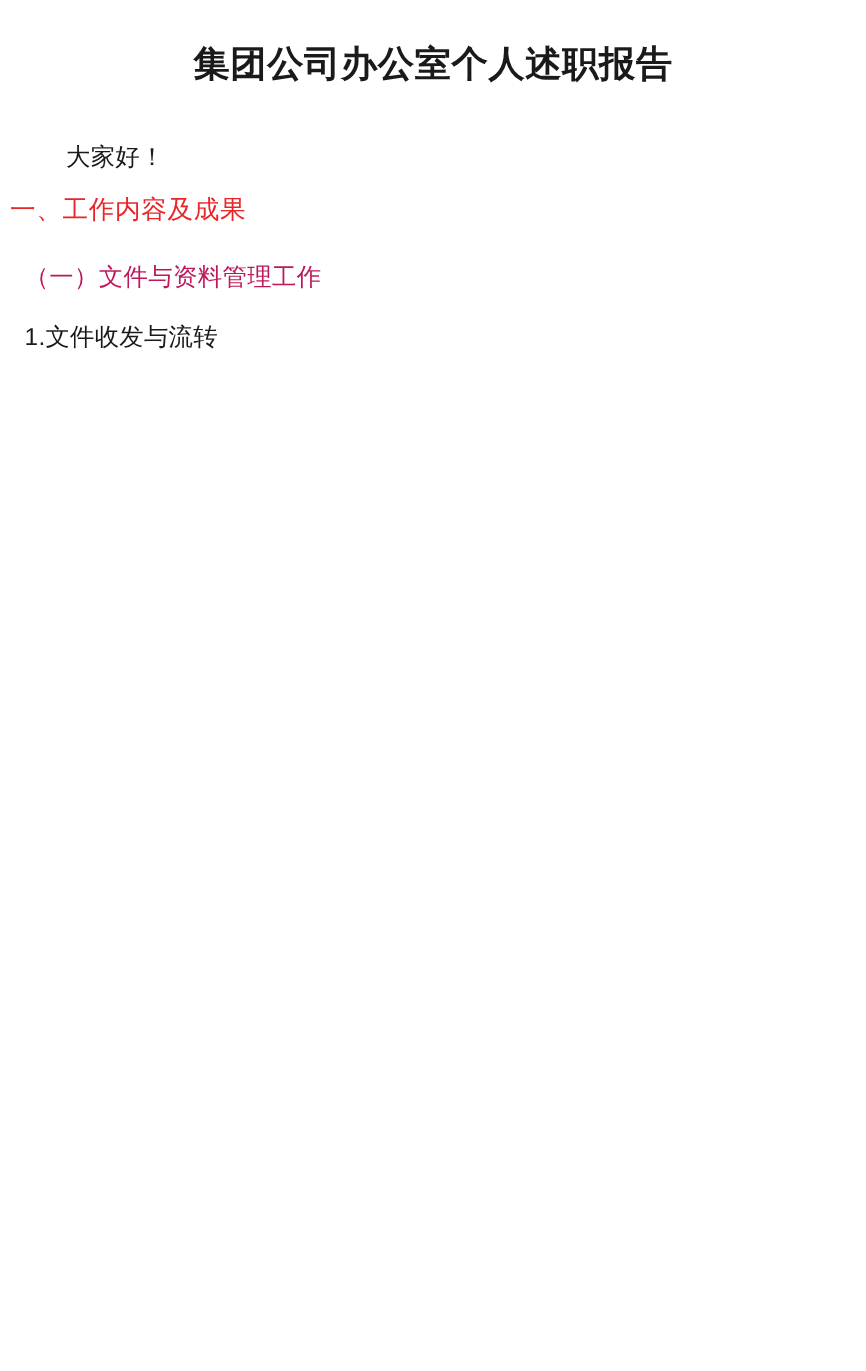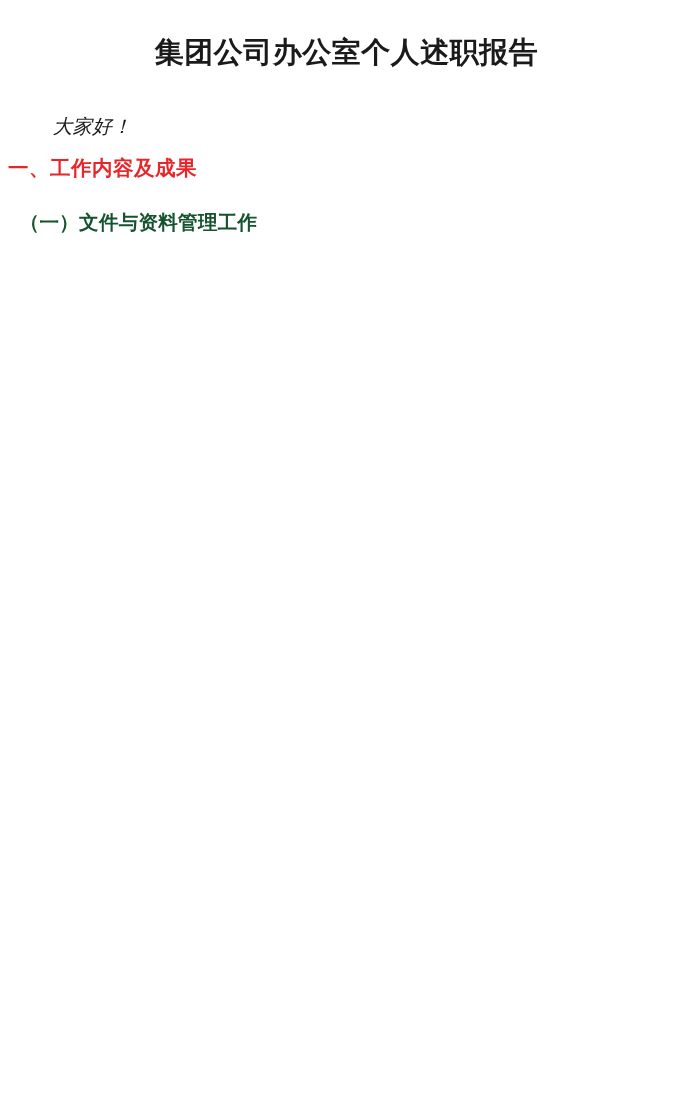--- a/index.html
+++ b/index.html
@@ -36,39 +36,38 @@
   p {
     margin: 0;
     font-size: 19.5px;
     line-height: 40px;
     color: #1a1a1a;
     text-align: justify;
     letter-spacing: 0.2px;
   }
   p.indent {
     text-indent: 2.3em;
-    font-style: italic;
   }
   .salutation {
     margin-bottom: 2px;
   }
   .greeting {
     margin-bottom: 2px;
   }
   .h1-red {
     color: #e8262a;
-    font-weight: bold;
+    font-weight: normal;
     font-size: 20.5px;
     line-height: 40px;
     text-indent: 0;
     letter-spacing: 0.5px;
   }
   .h2-blue {
-    color: #14532d;
-    font-weight: bold;
+    color: #be185d;
+    font-weight: normal;
     font-size: 19.5px;
     line-height: 40px;
     margin-top: 14px;
     text-indent: 0.6em;
     letter-spacing: 0.3px;
   }
   .h3-plain {
     font-size: 19.5px;
     line-height: 40px;
     margin-top: 8px;
@@ -89,16 +88,17 @@
   <div class="body-block">
 
 
     <p class="indent greeting">大家好！</p>
 
 
     <p class="h1-red">一、工作内容及成果</p>
 
     <p class="h2-blue">（一）文件与资料管理工作</p>
 
+    <p class="h3-plain">1.文件收发与流转</p>
 
 
   </div>
 </div>
 
 </body></html>

